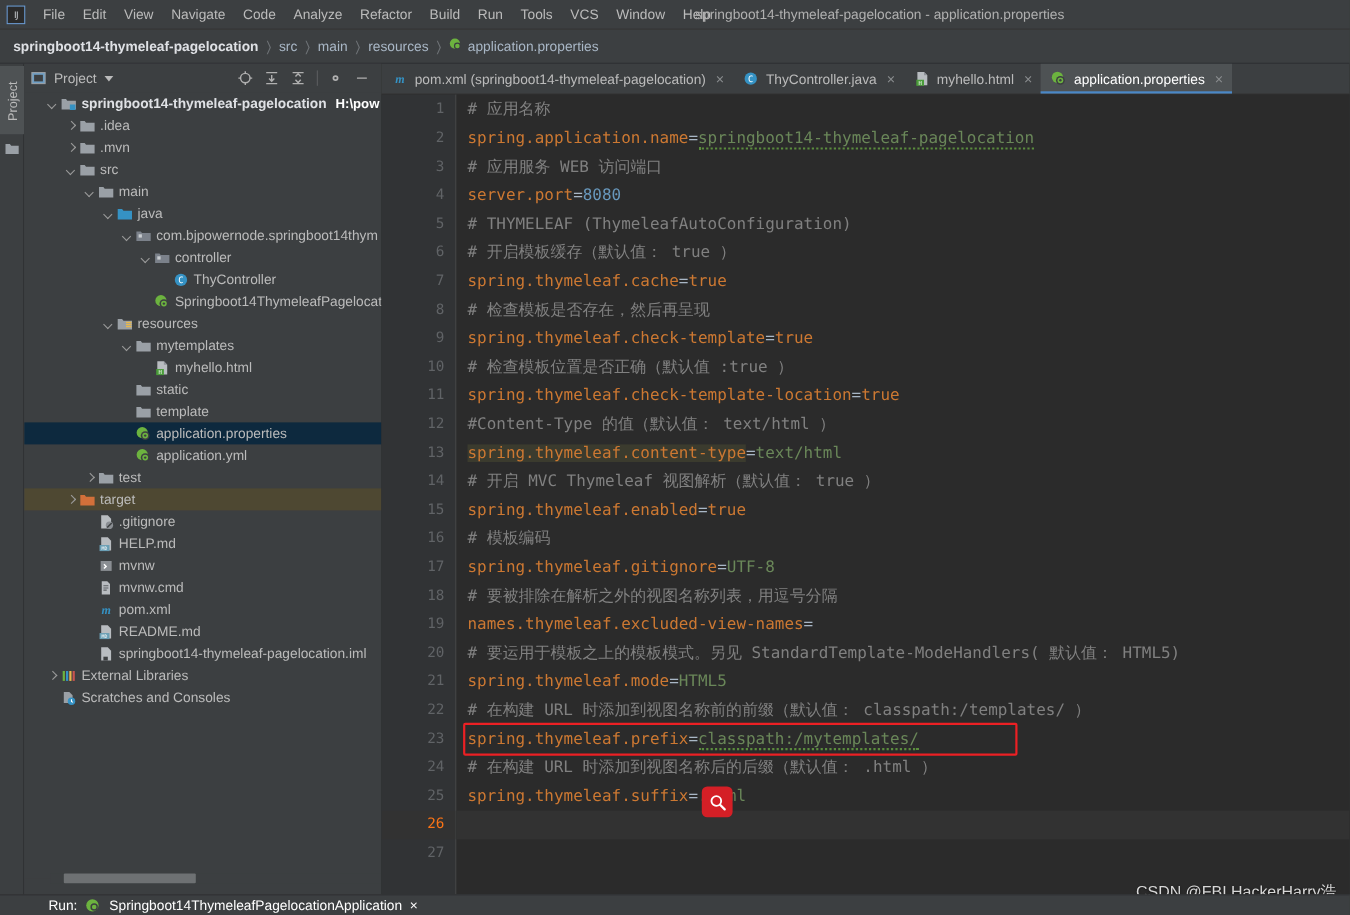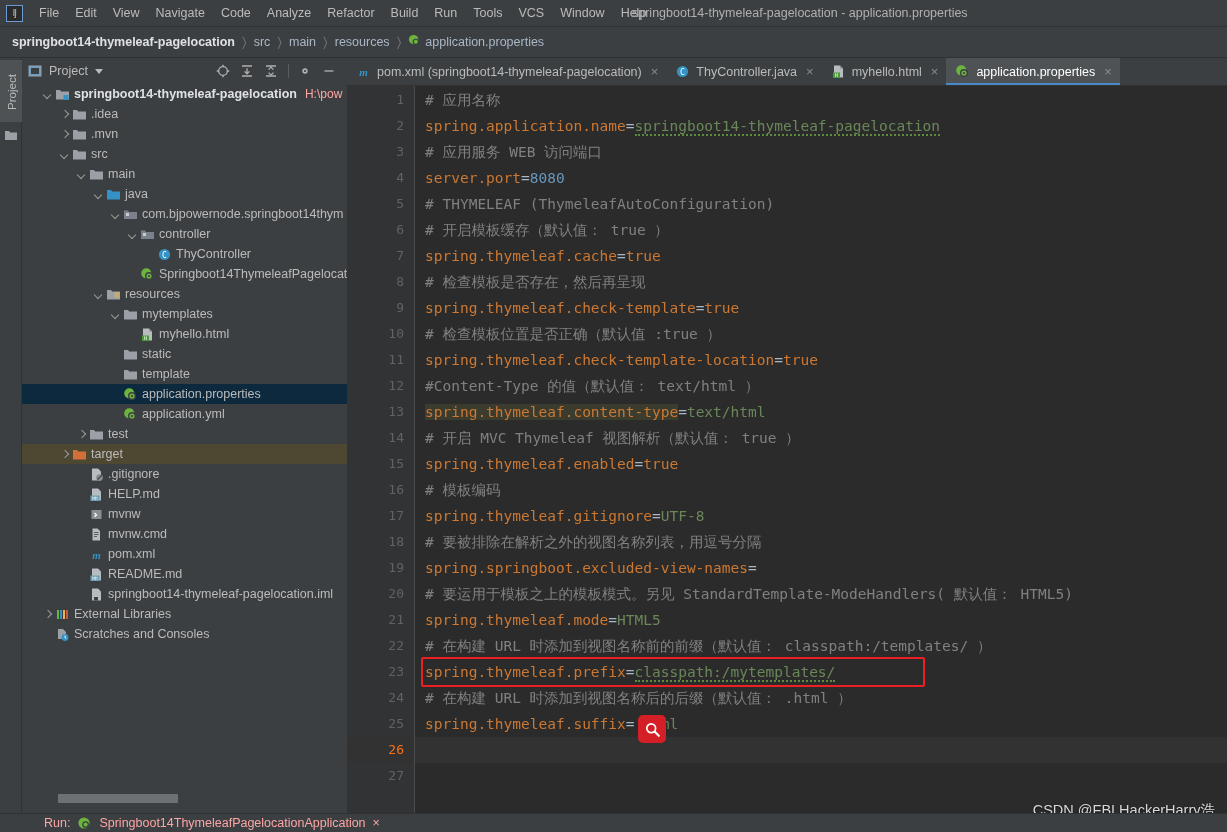--- a/index.html
+++ b/index.html
@@ -95,21 +95,21 @@
     width: 5px; height: 5px; border-right: 1.4px solid #9a9a9a; border-top: 1.4px solid #9a9a9a;
     transform: rotate(45deg);
   }
   .arrow.down::before {
     content: ""; position: absolute; left: 2px; top: 3px;
     width: 5px; height: 5px; border-right: 1.4px solid #9a9a9a; border-top: 1.4px solid #9a9a9a;
     transform: rotate(135deg);
   }
   .lbl { margin-left: 4px; }
   .lbl.bold { font-weight: bold; color: #dfe1e5; }
-  .path-hint { color: #fca5a5; margin-left: 8px; font-size: 12px; }
+  .path-hint { color: #ffffff; margin-left: 8px; font-size: 12px; font-weight: bold; }
 
   
   .ico { width: 15px; height: 15px; flex: 0 0 15px; position: relative; display: inline-block; }
 
   .pp-scroll {
     position: absolute; left: 36px; bottom: 22px; width: 120px; height: 9px;
     background: #6e7173; border-radius: 1px;
   }
   .pp-scrolltrack {
     position: absolute; left: 24px; bottom: 22px; width: 301px; height: 9px;
@@ -190,21 +190,21 @@
     color: #d8d8d8; font-size: 14.5px; font-family: "Liberation Sans", sans-serif;
     text-shadow: 0 1px 2px rgba(0,0,0,.6);
   }
 
   
   .runbar {
     position: absolute; left: 0; bottom: 0; width: 1227px; height: 19px;
     background: #3c3f41; display: flex; align-items: center; gap: 7px;
     padding-left: 44px; border-top: 1px solid #2f3133; overflow: hidden;
   }
-  .runbar .rl { color: #fca5a5; font-size: 12.5px; white-space: nowrap; }
+  .runbar .rl { color: #ffffff; font-size: 12.5px; white-space: nowrap; }
 </style>
 </head>
 <body>
 
 <div id="app">
 
   <div class="menubar">
     <div class="ij-logo">IJ</div>
     <div id="menu-items" style="display:flex;align-items:center;">
         <div class="menu-item">File</div>
@@ -626,21 +626,21 @@
           <div class="cline" style="top: 209px;"><span class="cl-key">spring.thymeleaf.check-template</span><span class="cl-eq">=</span><span class="cl-val-orange">true</span></div>
           <div class="cline" style="top: 235px;"><span class="cl-comment"># 检查模板位置是否正确（默认值 :true ）</span></div>
           <div class="cline" style="top: 261px;"><span class="cl-key">spring.thymeleaf.check-template-location</span><span class="cl-eq">=</span><span class="cl-val-orange">true</span></div>
           <div class="cline" style="top: 287px;"><span class="cl-comment">#Content-Type 的值（默认值： text/html ）</span></div>
           <div class="cline" style="top: 313px;"><span class="cl-key hl-caret">spring.thymeleaf.content-type</span><span class="cl-eq">=</span><span class="cl-val-green">text/html</span></div>
           <div class="cline" style="top: 339px;"><span class="cl-comment"># 开启 MVC Thymeleaf 视图解析（默认值： true ）</span></div>
           <div class="cline" style="top: 365px;"><span class="cl-key">spring.thymeleaf.enabled</span><span class="cl-eq">=</span><span class="cl-val-orange">true</span></div>
           <div class="cline" style="top: 391px;"><span class="cl-comment"># 模板编码</span></div>
           <div class="cline" style="top: 417px;"><span class="cl-key">spring.thymeleaf.gitignore</span><span class="cl-eq">=</span><span class="cl-val-green">UTF-8</span></div>
           <div class="cline" style="top: 443px;"><span class="cl-comment"># 要被排除在解析之外的视图名称列表，用逗号分隔</span></div>
-          <div class="cline" style="top: 469px;"><span class="cl-key">spring.springboot.excluded-view-names</span><span class="cl-eq">=</span></div>
+          <div class="cline" style="top: 469px;"><span class="cl-key">names.thymeleaf.excluded-view-names</span><span class="cl-eq">=</span></div>
           <div class="cline" style="top: 495px;"><span class="cl-comment"># 要运用于模板之上的模板模式。另见 StandardTemplate-ModeHandlers( 默认值： HTML5)</span></div>
           <div class="cline" style="top: 521px;"><span class="cl-key">spring.thymeleaf.mode</span><span class="cl-eq">=</span><span class="cl-val-green">HTML5</span></div>
           <div class="cline" style="top: 547px;"><span class="cl-comment"># 在构建 URL 时添加到视图名称前的前缀（默认值： classpath:/templates/ ）</span></div>
           <div class="cline" style="top: 573px;"><span class="cl-key">spring.thymeleaf.prefix</span><span class="cl-eq">=</span><span class="cl-val-green wavy">classpath:/mytemplates/</span></div>
           <div class="cline" style="top: 599px;"><span class="cl-comment"># 在构建 URL 时添加到视图名称后的后缀（默认值： .html ）</span></div>
           <div class="cline" style="top: 625px;"><span class="cl-key">spring.thymeleaf.suffix</span><span class="cl-eq">=</span><span class="cl-val-green">.html</span></div>
           <div class="curline-band" style="top: 651px;"></div>
           <div class="cline" style="top: 651px;"></div>
           <div class="cline" style="top: 677px;"></div>
         </div>

